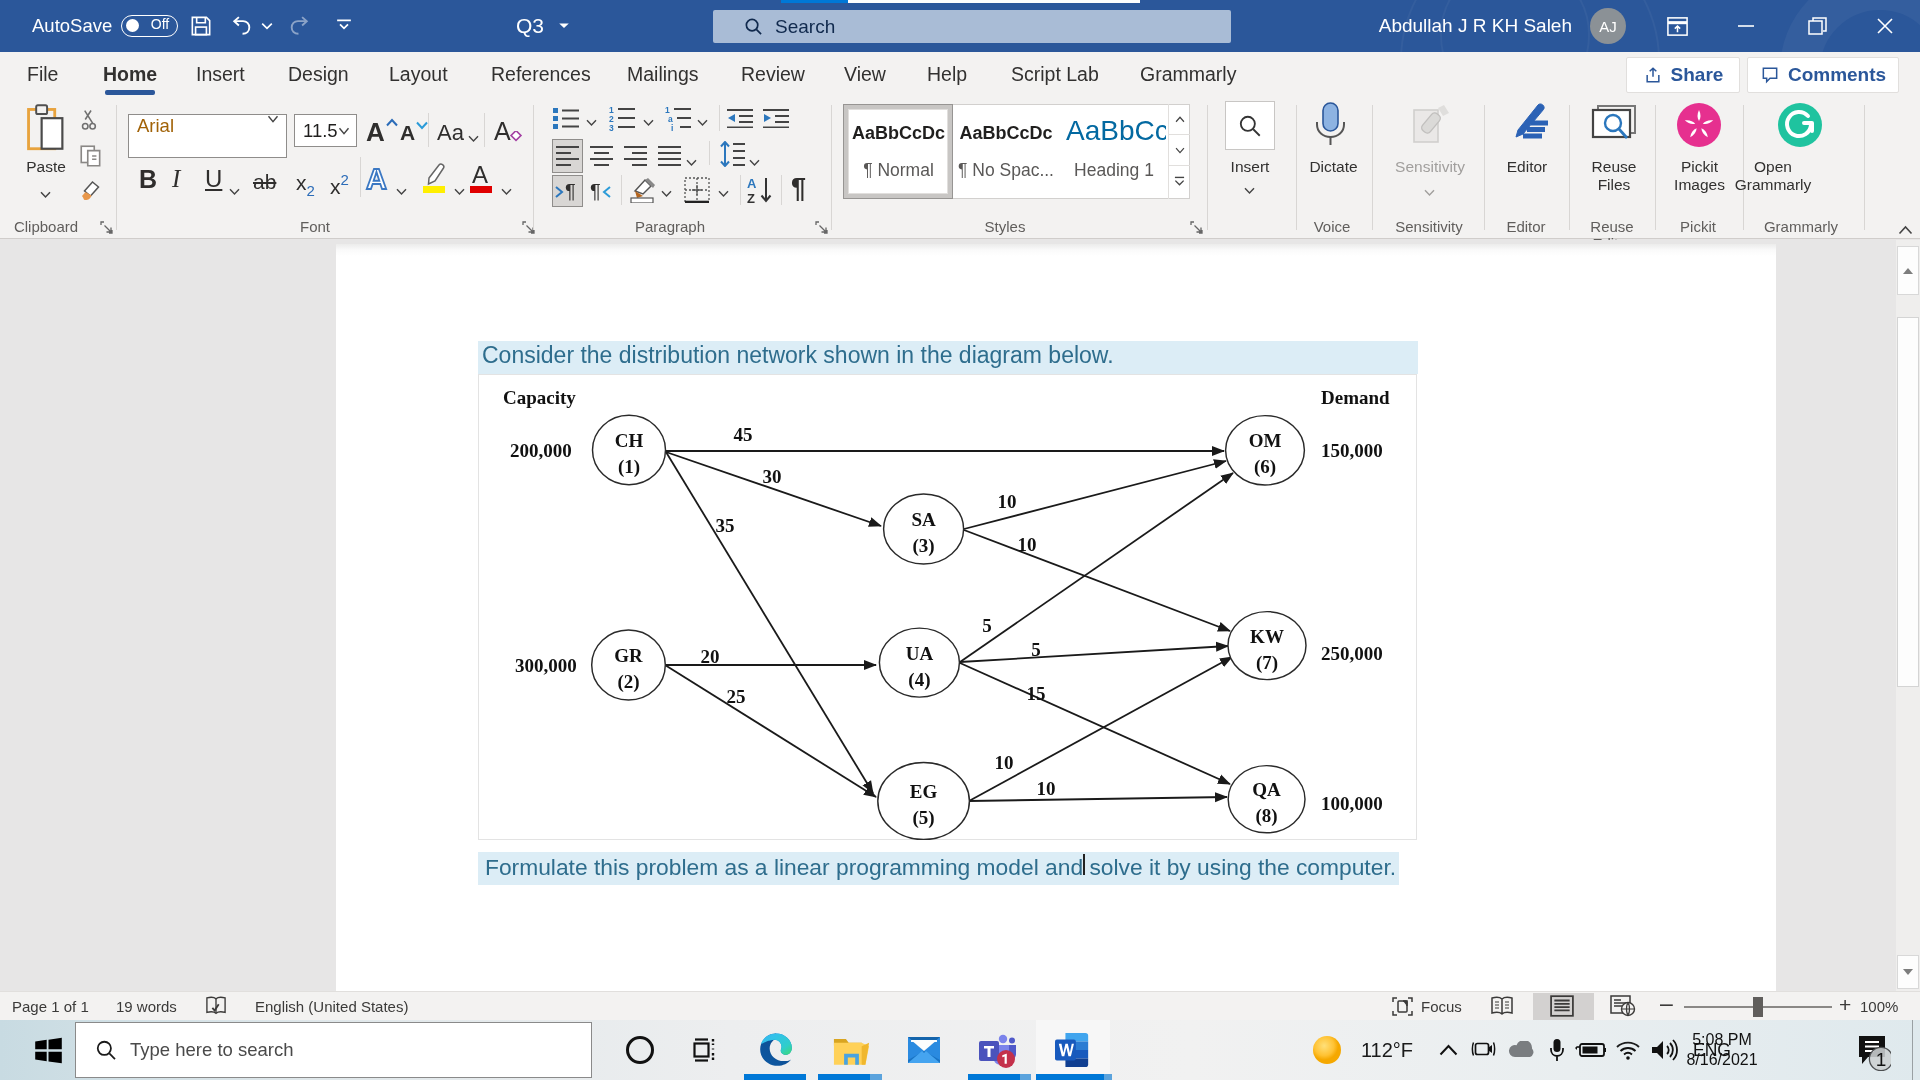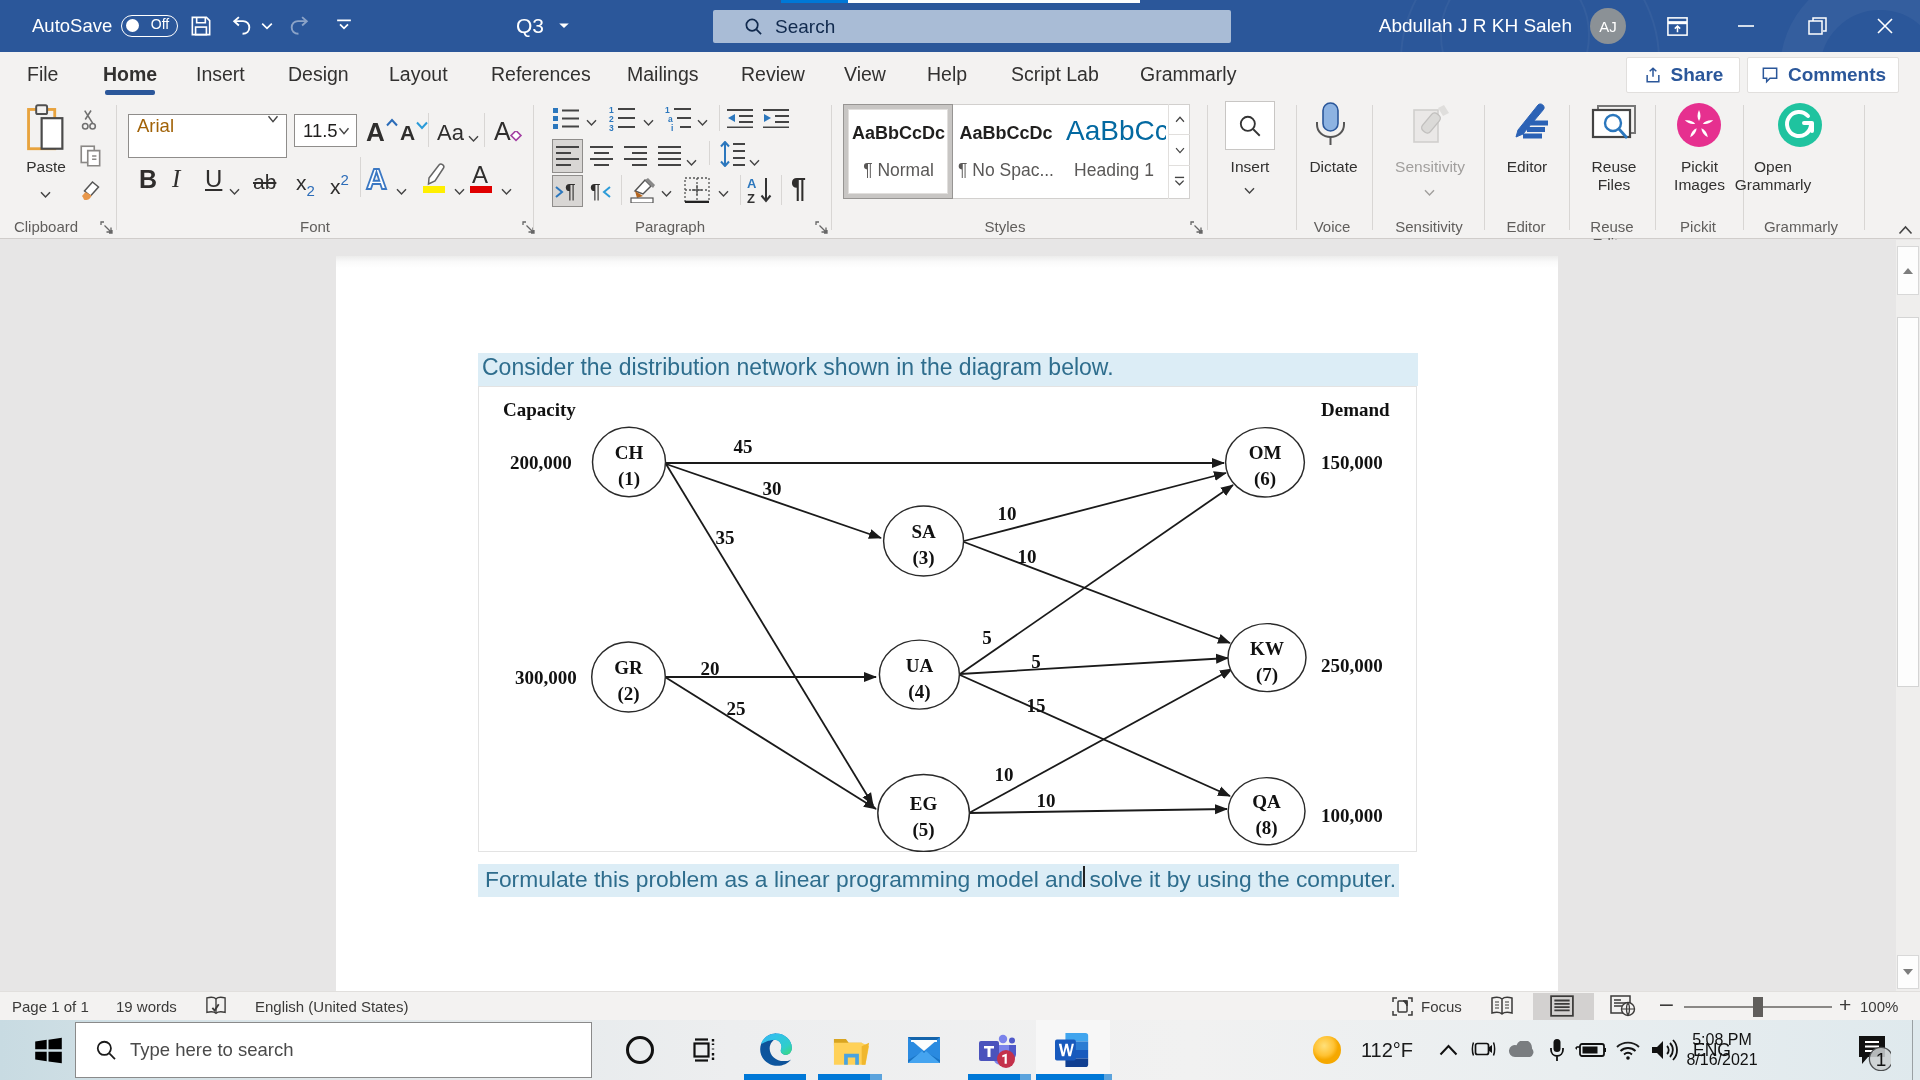--- a/index.html
+++ b/index.html
@@ -25,21 +25,21 @@
 .tab.active::after{content:"";position:absolute;left:2px;right:2px;bottom:2px;height:5px;background:#2b579a;border-radius:2px}
 .topbtn{position:absolute;top:5px;height:36px;border:1px solid #e1dfdd;background:#fff;display:flex;align-items:center;justify-content:center;color:#2b579a;font-size:19px;font-weight:bold;border-radius:2px}
 
 #ribbon{position:absolute;left:0;top:97px;width:1920px;height:142px;background:#f3f2f1;border-bottom:1px solid #d0cdcb}
 .vsep{position:absolute;top:8px;height:125px;width:1px;background:#d8d6d4}
 .glabel{position:absolute;top:121px;font-size:15px;color:#605e5c;text-align:center}
 .launcher{position:absolute;top:123px;width:14px;height:14px}
 .rbtn-txt{font-size:15.5px;color:#323130}
 
 #canvas{position:absolute;left:0;top:240px;width:1920px;height:751px;background:#e7e6e6}
-#page{position:absolute;left:336px;top:16px;width:1222px;height:751px;background:linear-gradient(180deg,#ececeb 0,#fafafa 6px,#fff 12px)}
+#page{position:absolute;left:336px;top:4px;width:1440px;height:751px;background:linear-gradient(180deg,#ececeb 0,#fafafa 6px,#fff 12px)}
 #vscroll{position:absolute;right:0;top:0;width:24px;height:751px;background:#efeeed}
 
 #statusbar{position:absolute;left:0;top:991px;width:1920px;height:29px;background:#f3f2f1;border-top:1px solid #e1dfdd;color:#3b3a39;font-size:15px}
 .sb{position:absolute;top:0;height:28px;display:flex;align-items:center}
 
 #taskbar{position:absolute;left:0;top:1020px;width:1920px;height:60px;background:linear-gradient(90deg,#c8dbe2 0%,#dfe7ea 16%,#edeeef 38%,#f1f1f1 62%,#e9eef0 82%,#dfe9ed 100%)}
 #tsearch{position:absolute;left:75px;top:2px;width:517px;height:56px;background:#fff;border:1px solid #8a8a8a;display:flex;align-items:center;color:#4a4a4a;font-size:18.5px}
 .tk{position:absolute;top:0;height:60px;display:flex;align-items:center;justify-content:center}
 .underline{position:absolute;top:54px;height:6px;background:#0078d7}
 </style></head><body>

